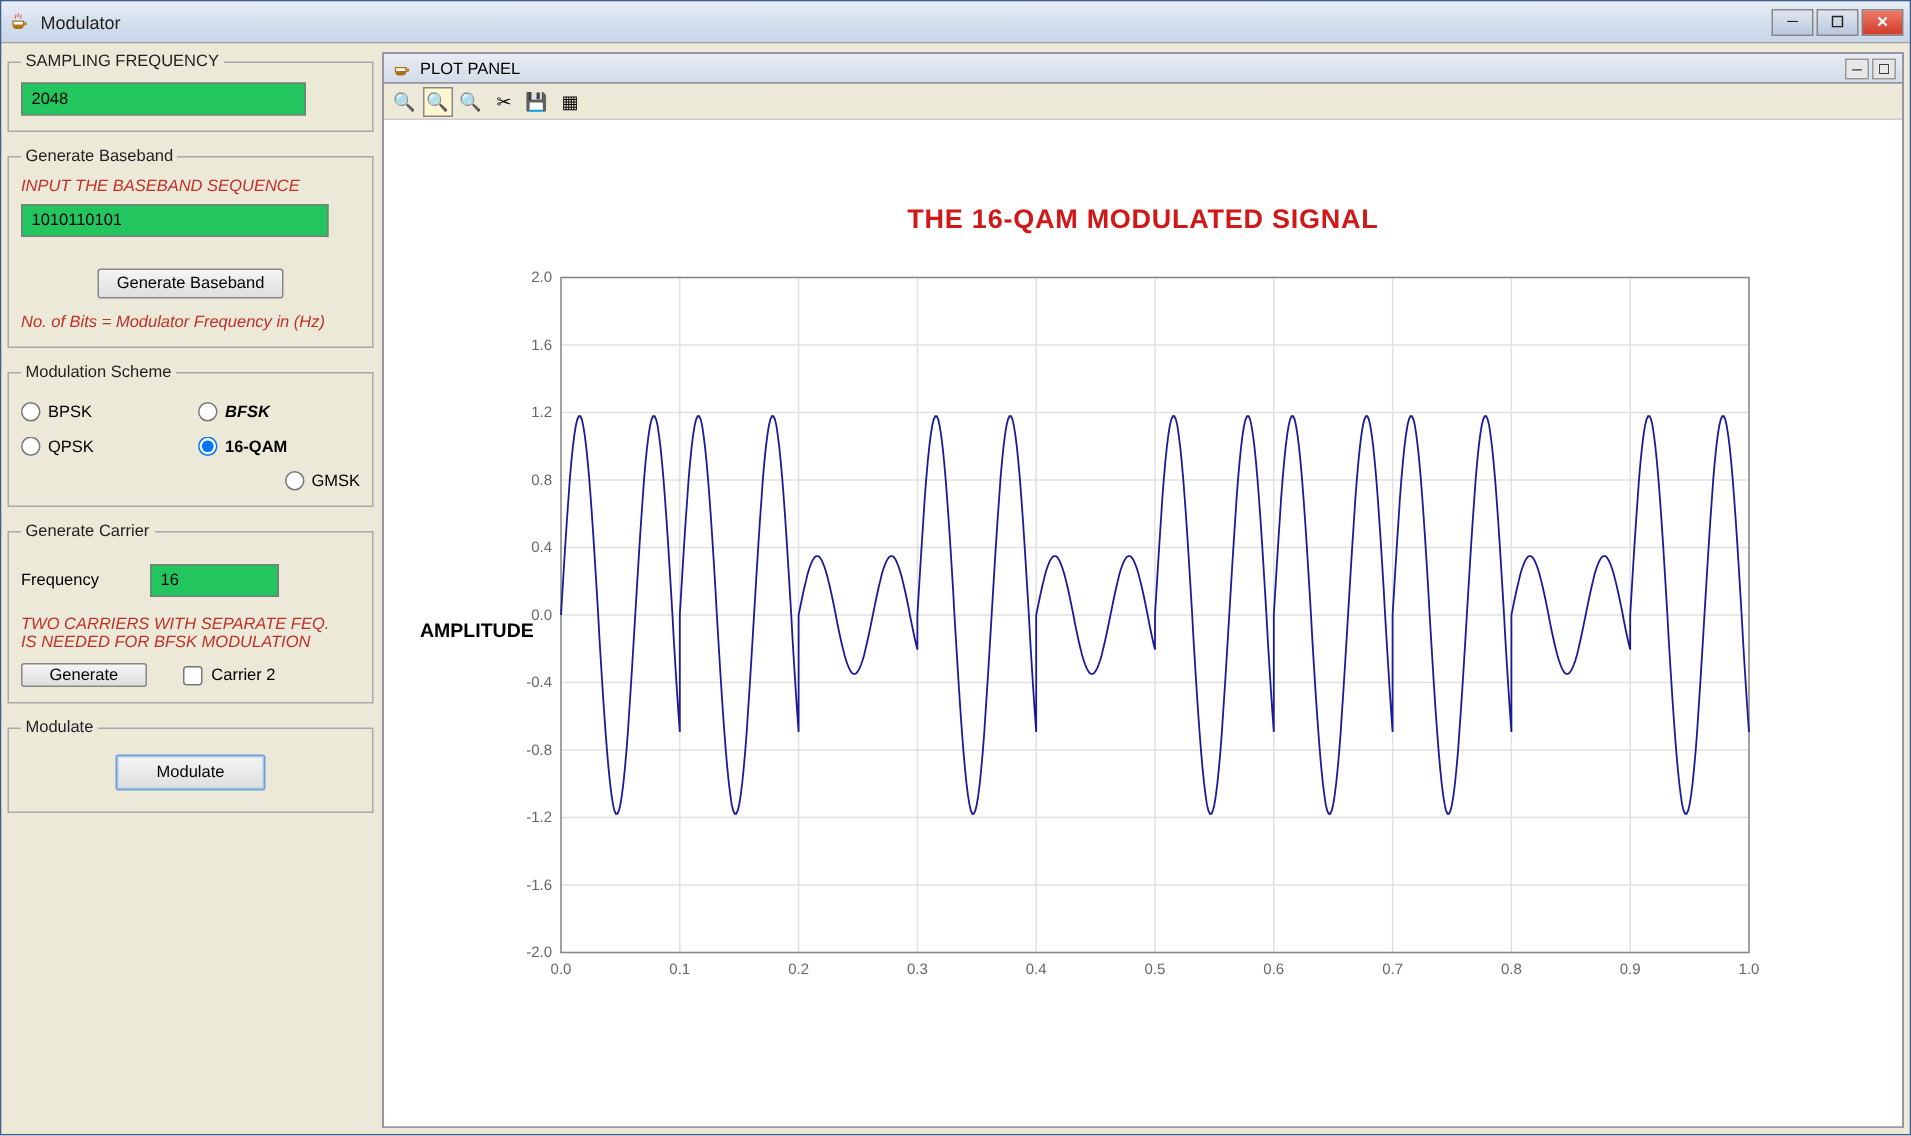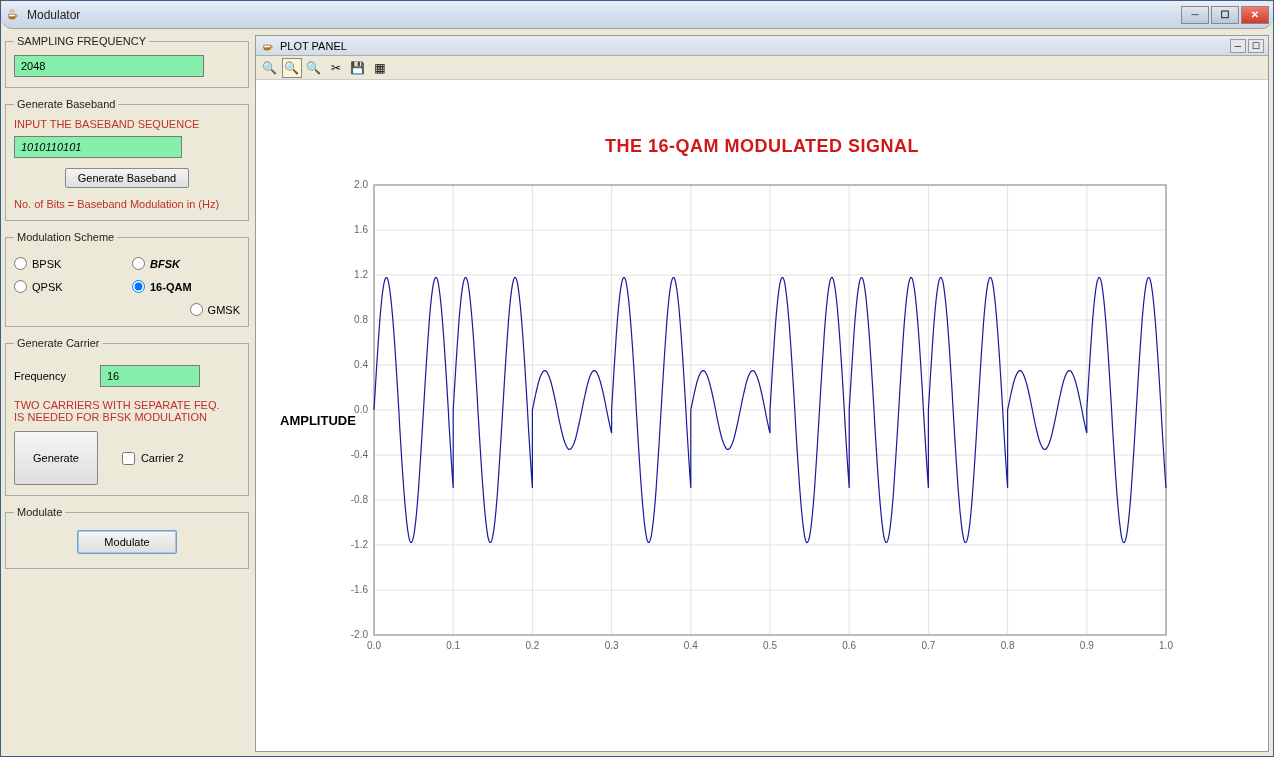--- a/index.html
+++ b/index.html
@@ -19,21 +19,20 @@
     display: flex;
     flex-direction: column;
   }
   .titlebar {
     height: 28px;
     background: linear-gradient(to bottom, #e8eef7 0%, #d5e0ee 50%, #c8d6e8 100%);
     display: flex;
     align-items: center;
     padding: 0 4px;
     border-bottom: 1px solid #a0a0a0;
-    border-radius: 12px;
   }
   .titlebar-icon {
     width: 16px; height: 16px; margin-right: 6px;
     display: flex; align-items: center; justify-content: center;
   }
   .titlebar-title { flex: 1; font-size: 12px; color: #222; }
   .win-buttons { display: flex; gap: 2px; }
   .win-btn {
     width: 28px; height: 18px; font-size: 10px; font-weight: bold;
     display: flex; align-items: center; justify-content: center;
@@ -56,39 +55,39 @@
     gap: 10px;
   }
   fieldset {
     border: 1px solid #aaa;
     padding: 8px 8px 10px 8px;
     background: #ece9d8;
   }
   legend { font-size: 11px; padding: 0 3px; color: #222; margin-top: 40px; }
   input[type="text"] {
     border: 1px solid #7a7a7a;
-    background: #86efac;
+    background: #22c55e;
     padding: 4px 6px;
     font-size: 11px;
     font-family: inherit;
   }
   .btn {
     background: linear-gradient(#f5f5f5,#dedede);
     border: 1px solid #888;
     border-radius: 2px;
     padding: 3px 12px;
     font-size: 11px;
     cursor: pointer;
     font-family: inherit;
   }
   .btn-focus {
     border: 1px solid #6a9fd8;
     box-shadow: 0 0 0 1px #a7c7e7 inset;
   }
-  .red-label { color: #c03028; font-size: 11px; }
+  .red-label { color: #c03028; font-size: 11px; font-style: italic; }
   .row { display:flex; align-items:center; gap:6px; }
   .radio-grid { display:grid; grid-template-columns: 1fr 1fr; gap: 10px 10px; margin-top:6px;}
   .radio-item { display:flex; align-items:center; gap:5px; }
   .gmsk-row { grid-column: 1 / span 2; display:flex; justify-content:flex-end; }
   .plot-area {
     flex: 1;
     display: flex;
     flex-direction: column;
     background: #ece9d8;
   }
@@ -158,23 +157,23 @@
     <div class="sidebar">
 
       <fieldset>
         <legend>SAMPLING FREQUENCY</legend>
         <input type="text" style="width: 190px;" value="2048">
       </fieldset>
 
       <fieldset>
         <legend>Generate Baseband</legend>
         <div class="red-label" style="margin-bottom:6px">INPUT THE BASEBAND SEQUENCE</div>
-        <input type="text" style="width: 168px; margin-bottom: 10px; font-style: italic;" value="1010110101">
+        <input type="text" style="width: 205px; margin-bottom: 21px;" value="1010110101">
         <div style="text-align:center"><button class="btn">Generate Baseband</button></div>
-        <div class="red-label" style="margin-top:10px">No. of Bits = Baseband Modulation in (Hz)</div>
+        <div class="red-label" style="margin-top:10px">No. of Bits = Modulator Frequency in (Hz)</div>
       </fieldset>
 
       <fieldset>
         <legend>Modulation Scheme</legend>
         <div class="radio-grid">
           <label class="radio-item">
               <input type="radio" name="scheme" style="">
               <span>BPSK</span>
             </label>
           <label class="radio-item">
@@ -195,26 +194,26 @@
                 <span>GMSK</span>
               </label>
             </div>
         </div>
       </fieldset>
 
       <fieldset>
         <legend>Generate Carrier</legend>
         <div class="row" style="margin:8px 0 12px 0">
           <span style="width:80px">Frequency</span>
-          <input type="text" style="width: 100px;" value="16">
+          <input type="text" style="width: 86px;" value="16">
         </div>
         <div class="red-label">TWO CARRIERS WITH SEPARATE FEQ.</div>
         <div class="red-label" style="margin-bottom:8px">IS NEEDED FOR BFSK MODULATION</div>
         <div class="row" style="gap:24px">
-          <button class="btn" style="padding:20px 18px">Generate</button>
+          <button class="btn" style="padding:1px 18px">Generate</button>
           <label class="row">
               <input type="checkbox" style="">
               <span>Carrier 2</span>
             </label>
         </div>
       </fieldset>
 
       <fieldset>
         <legend>Modulate</legend>
         <div style="text-align:center;padding:4px 0">

